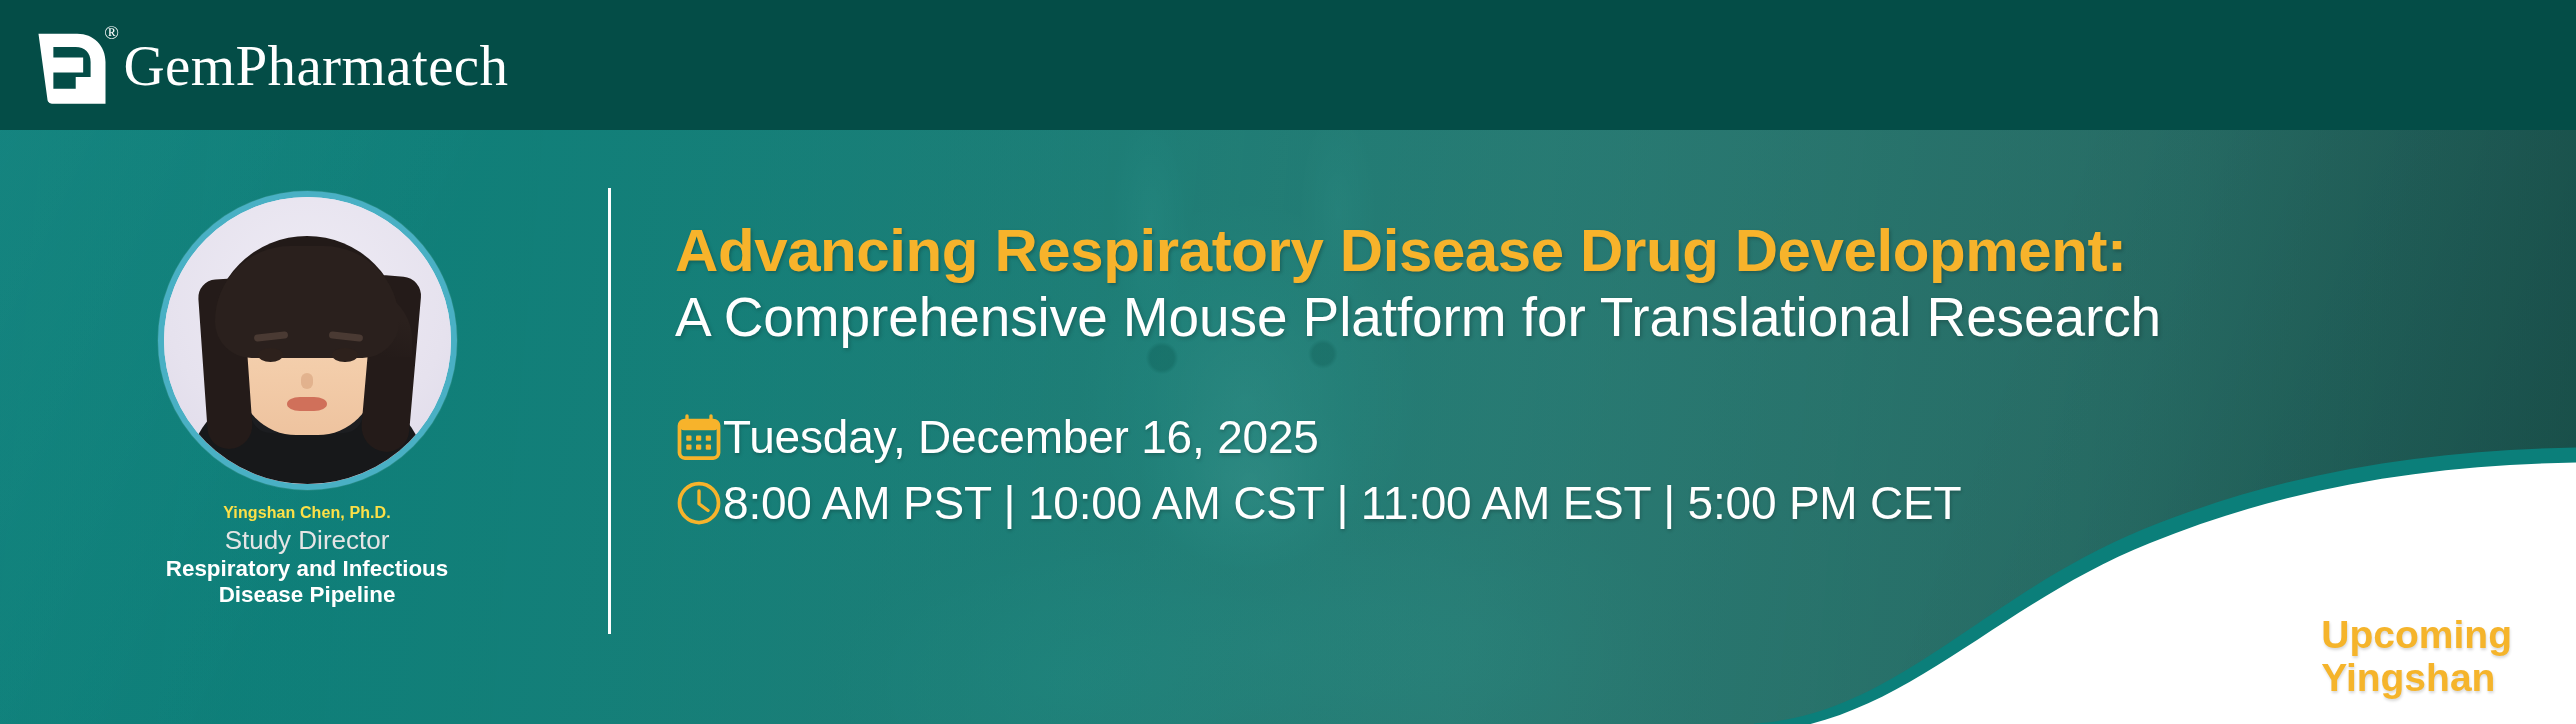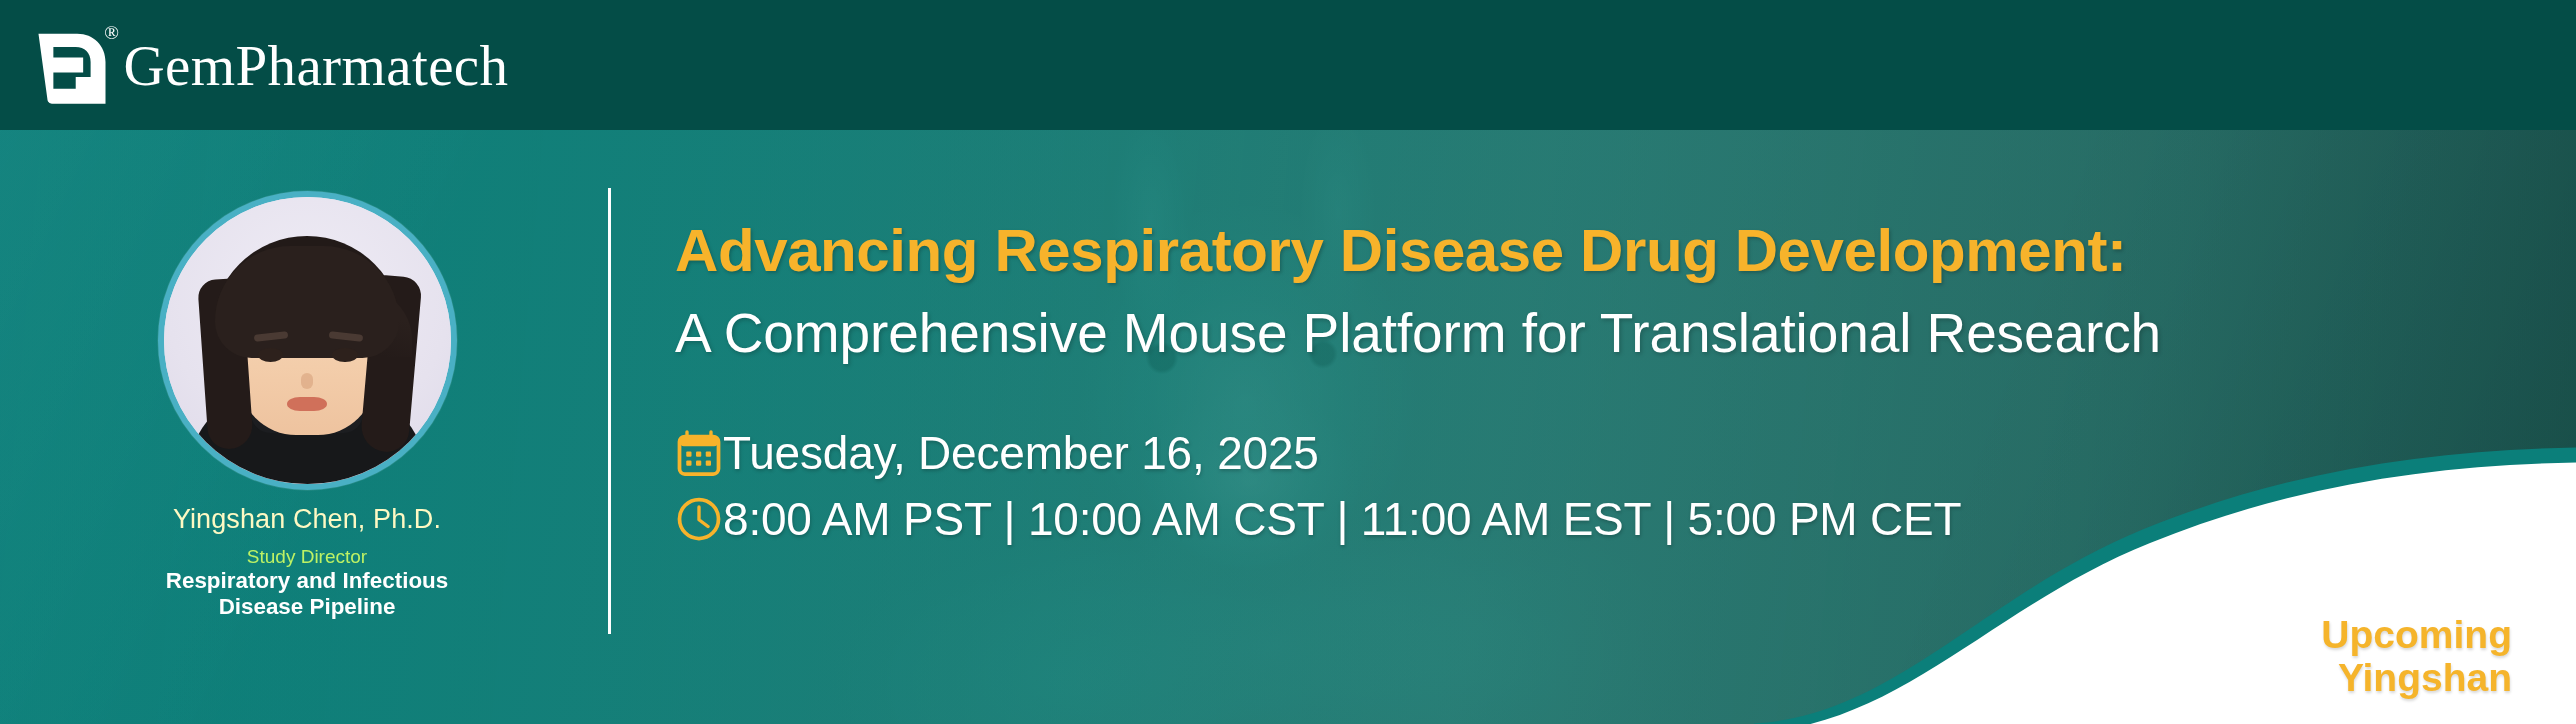--- a/index.html
+++ b/index.html
@@ -184,29 +184,29 @@
   .p-brow.l { left:90px; transform:rotate(-6deg); }
   .p-brow.r { right:88px; transform:rotate(6deg); }
   .p-eye { position:absolute; width:25.4px; height:14px; background:#2d211c; border-radius:50%; top:151px; }
   .p-eye.l { left:94px; }
   .p-eye.r { right:93px; }
   .p-nose { position:absolute; left:50%; transform:translateX(-50%); top:176px; width:12px; height:16.4px; background:rgba(214,158,120,0.55); border-radius:6px; }
   .p-mouth { position:absolute; left:50%; transform:translateX(-50%); top:200px; width:40px; height:13.5px; background:#d0705a; border-radius:19.4px/10.5px; }
 
   .sp-name {
     margin-top:13.5px;
-    color:#fef9c3;
-    font-size:27px;
-    font-weight:normal;
+    color:#fde047;
+    font-size:16px;
+    font-weight:bold;
     letter-spacing:0.1px;
   }
   .sp-role {
-    margin-top:11px;
-    color:#bef264;
-    font-size:19px;
+    margin-top:3px;
+    color:#e5e5e5;
+    font-size:26px;
     font-weight:normal;
   }
   .sp-dept {
     margin-top:1.5px;
     color:#ffffff;
     font-size:22.4px;
     line-height:1.08;
     font-weight:bold;
   }
 
@@ -228,21 +228,21 @@
   .title-1 {
     color:#f7b32b;
     font-size:60px;
     font-weight:bold;
     letter-spacing:-0.4px;
     line-height:1.04;
     text-shadow:1.5px 2.2px 3.7px rgba(0,0,0,0.22);
     white-space:nowrap;
   }
   .title-2 {
-    margin-top:22px;
+    margin-top:6px;
     color:#ffffff;
     font-size:55px;
     font-weight:normal;
     letter-spacing:-0.1px;
     line-height:1.06;
     text-shadow:1.5px 2.2px 4.5px rgba(0,0,0,0.22);
     white-space:nowrap;
   }
 
   
@@ -268,21 +268,21 @@
     right:0; bottom:0;
     width:822px; height:314px;
     z-index:7;
     pointer-events:none;
   }
   .swoosh svg { display:block; width:100%; height:100%; }
   .badge {
     position:absolute;
     right:64px; bottom:25.4px;
     z-index:8;
-    text-align:right;
+    text-align:left;
     color:#f5b42b;
     font-weight:bold;
     font-size:39px;
     line-height:1.08;
     text-shadow:0.7px 1.5px 3px rgba(0,0,0,0.16);
   }
 </style>
 </head>
 <body>
 

